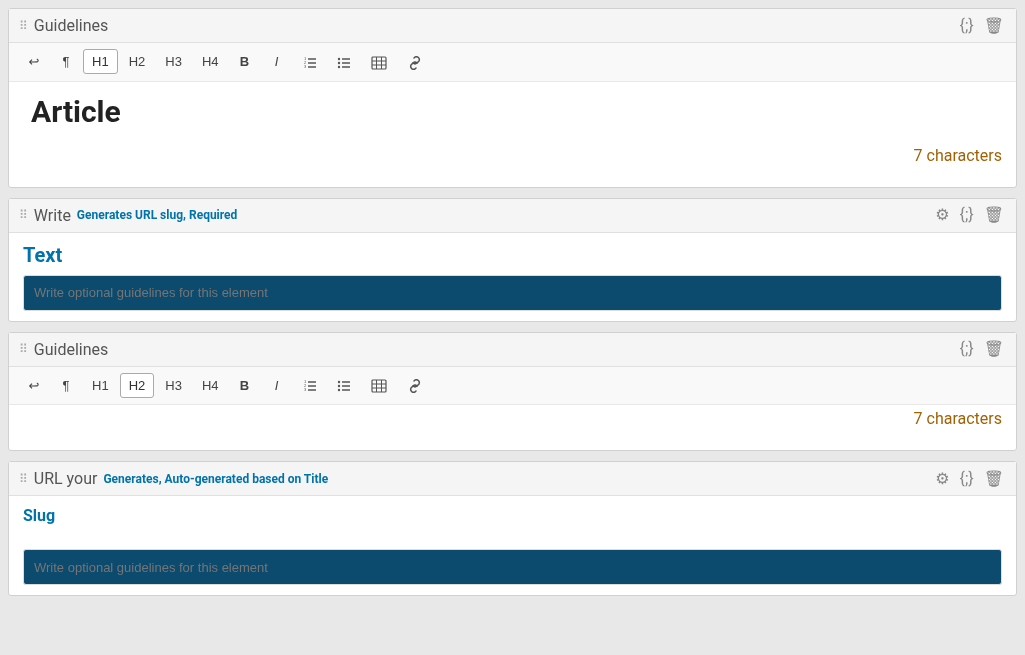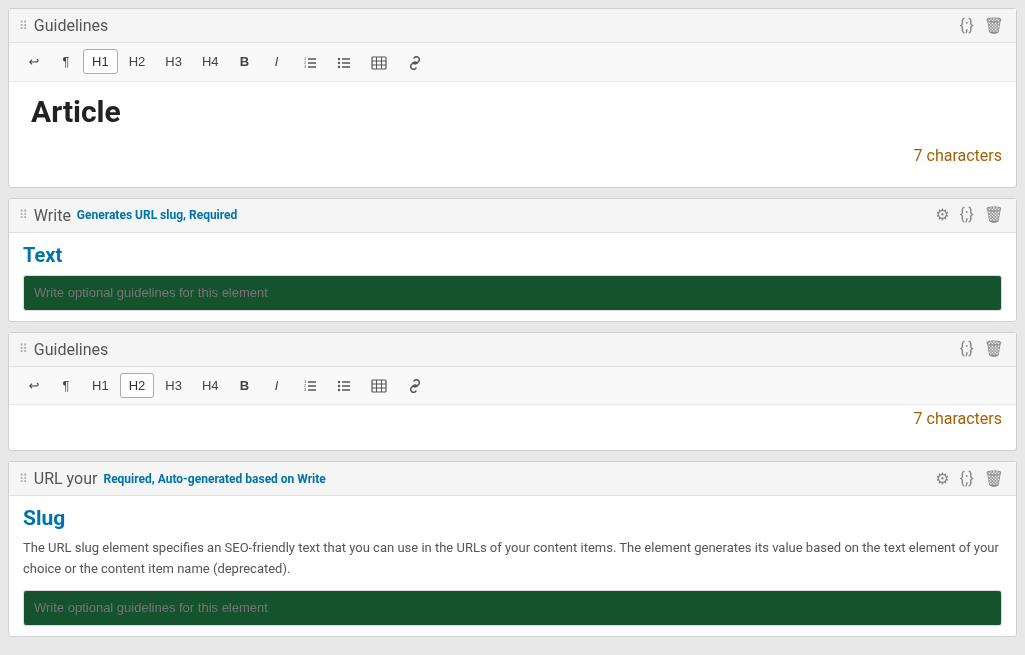--- a/index.html
+++ b/index.html
@@ -133,31 +133,31 @@
       margin-bottom: 8px;
     }
 
     .field-guidelines {
       width: 100%;
       padding: 8px 10px;
       border: 1px solid #ddd;
       border-radius: 3px;
       font-size: 13px;
       color: #aaa;
-      background: #14532d;
+      background: #0c4a6e;
       resize: vertical;
       min-height: 36px;
     }
 
     
     .slug-title {
-      font-size: 21px;
+      font-size: 16px;
       font-weight: bold;
       color: #0073aa;
-      margin-bottom: 8px;
+      margin-bottom: 24px;
     }
 
     .slug-description {
       font-size: 13px;
       color: #555;
       line-height: 1.6;
       margin-bottom: 10px;
     }
   </style>
 </head>
@@ -294,25 +294,24 @@
       </svg>
     </button>
   </div>
   <div class="char-count">7 characters</div>
 </div>
 
 <div class="block">
   <div class="block-header">
     <span class="drag-handle">⠿</span>
     <span class="block-label">URL your</span>
-    <span class="block-meta">Required, Auto-generated based on Write</span>
+    <span class="block-meta">Generates, Auto-generated based on Title</span>
     <div class="block-actions">
       <span class="action-icon">⚙</span>
       <span class="action-icon">{;}</span>
       <span class="action-icon">🗑</span>
     </div>
   </div>
   <div class="field-content">
     <div class="slug-title">Slug</div>
-    <div class="slug-description">The URL slug element specifies an SEO-friendly text that you can use in the URLs of your content items. The element generates its value based on the text element of your choice or the content item name (deprecated).</div>
     <input class="field-guidelines" type="text" placeholder="Write optional guidelines for this element" style="">
   </div>
 </div>
 
 </body></html>

